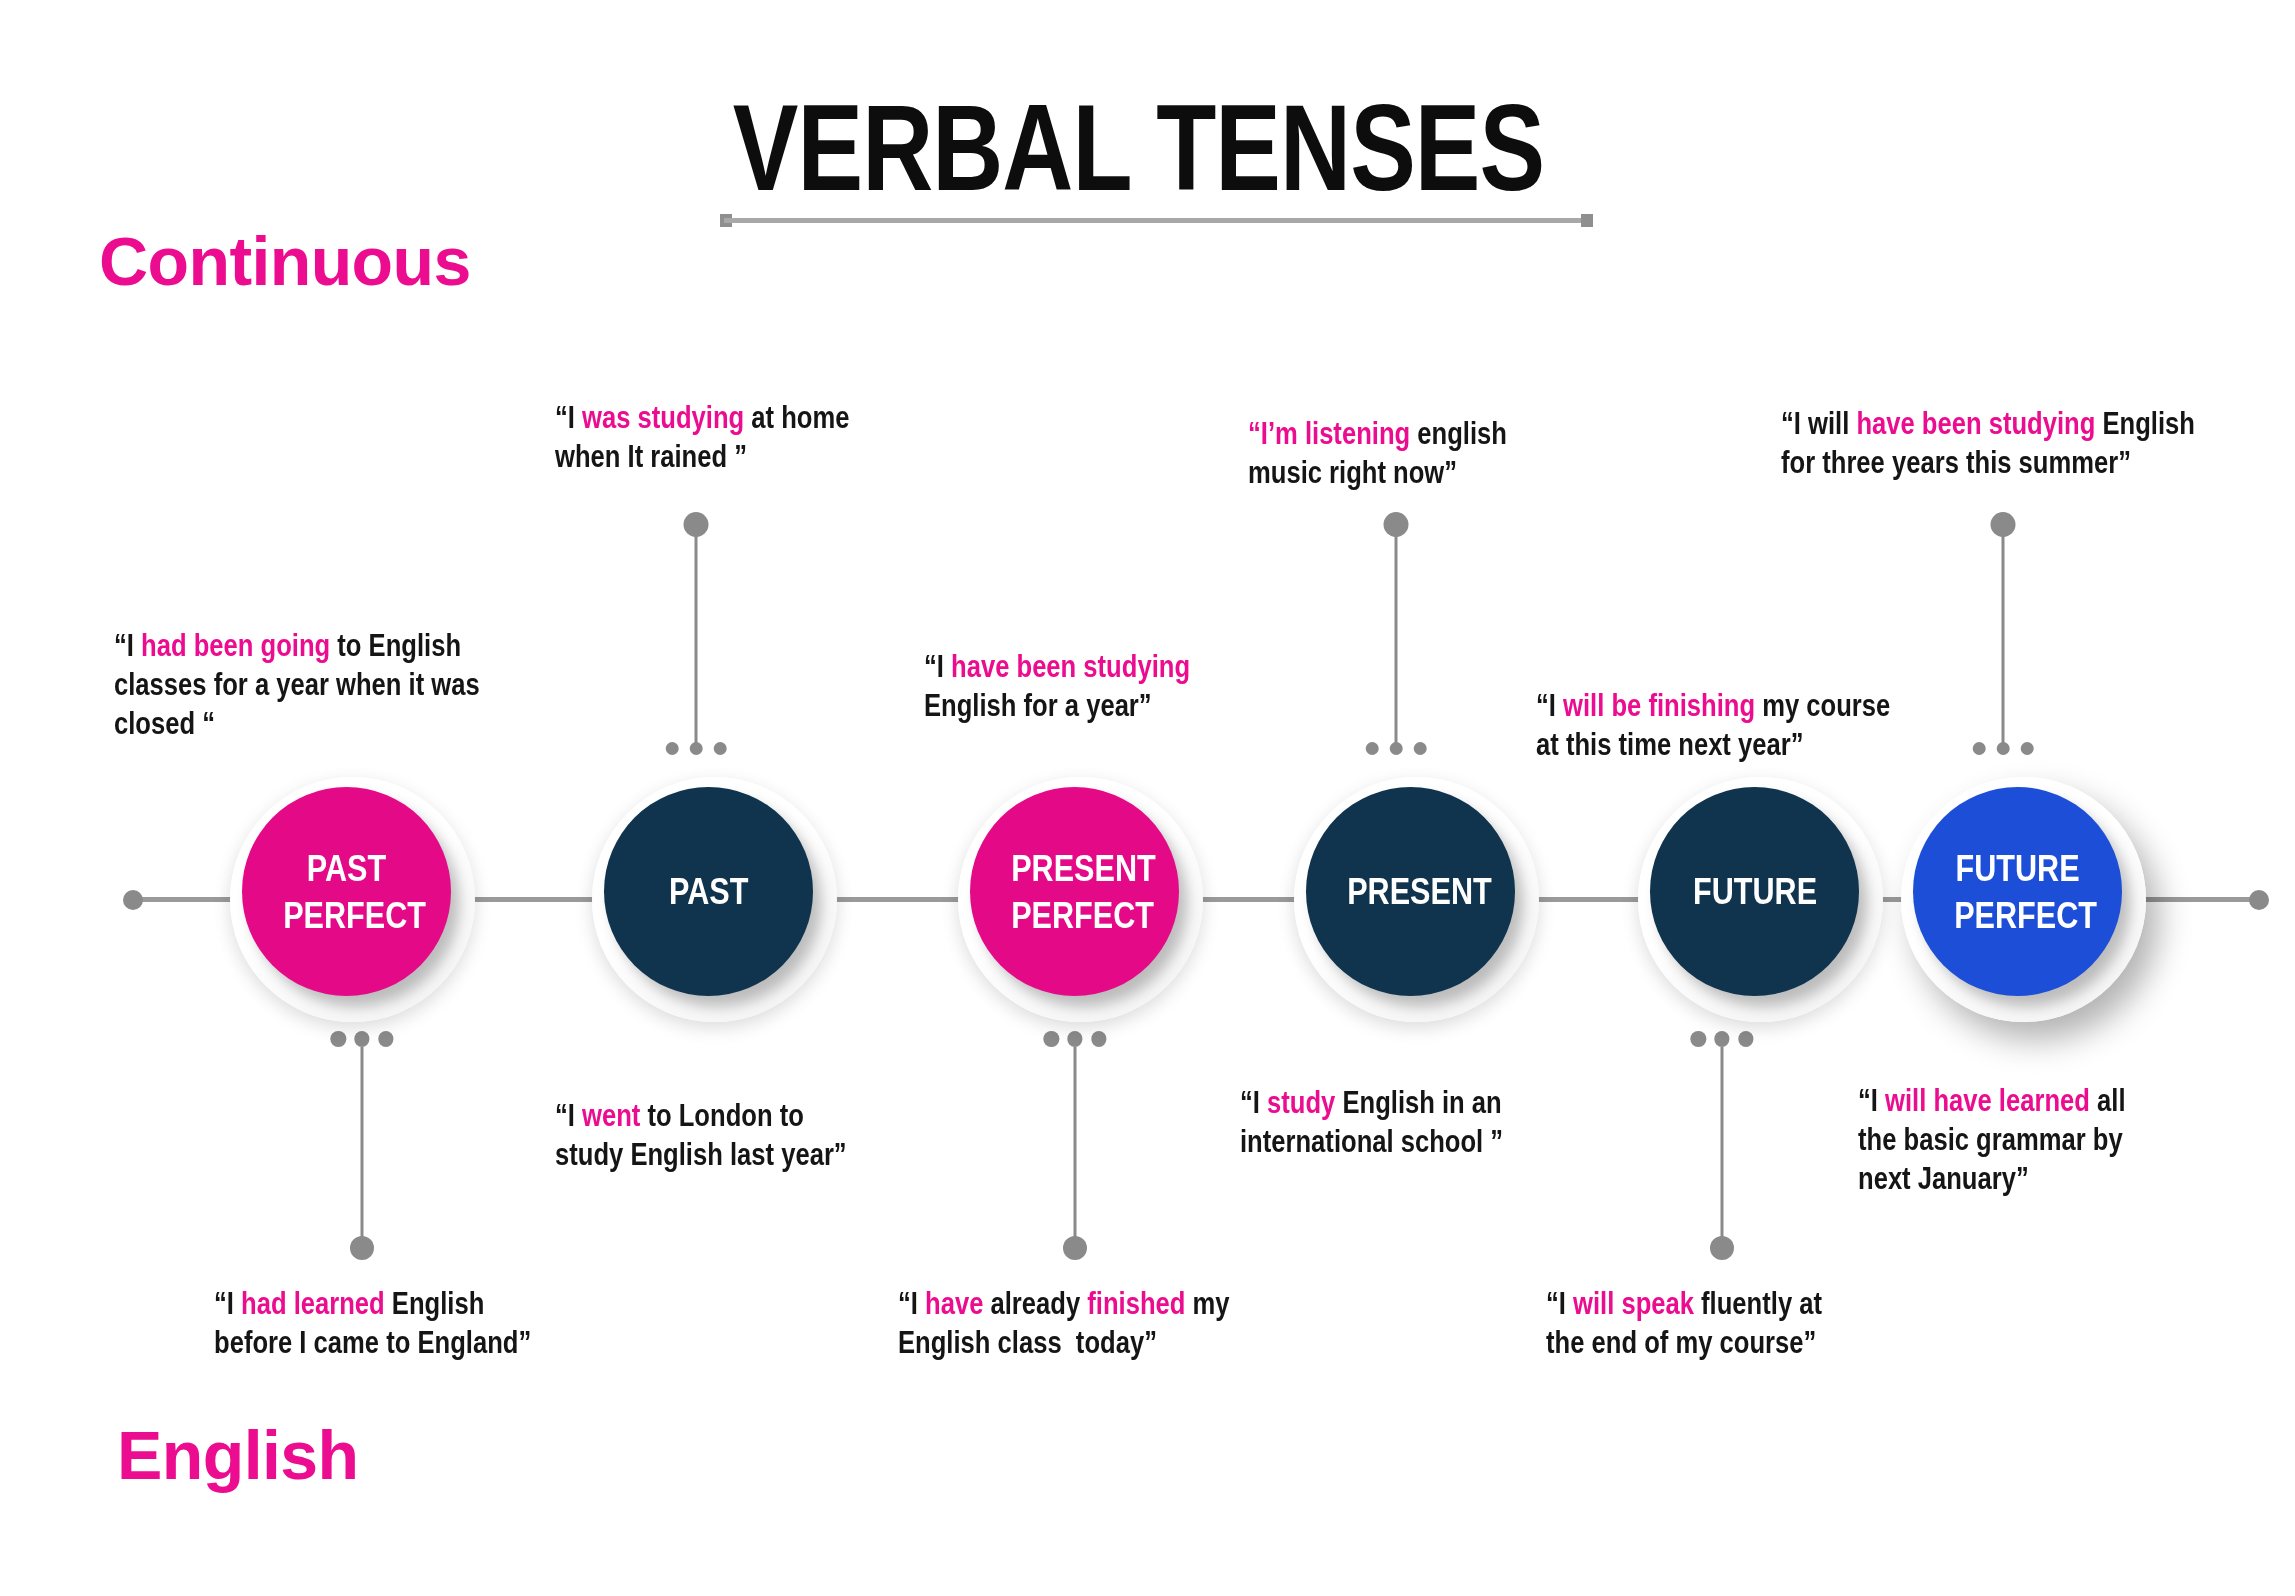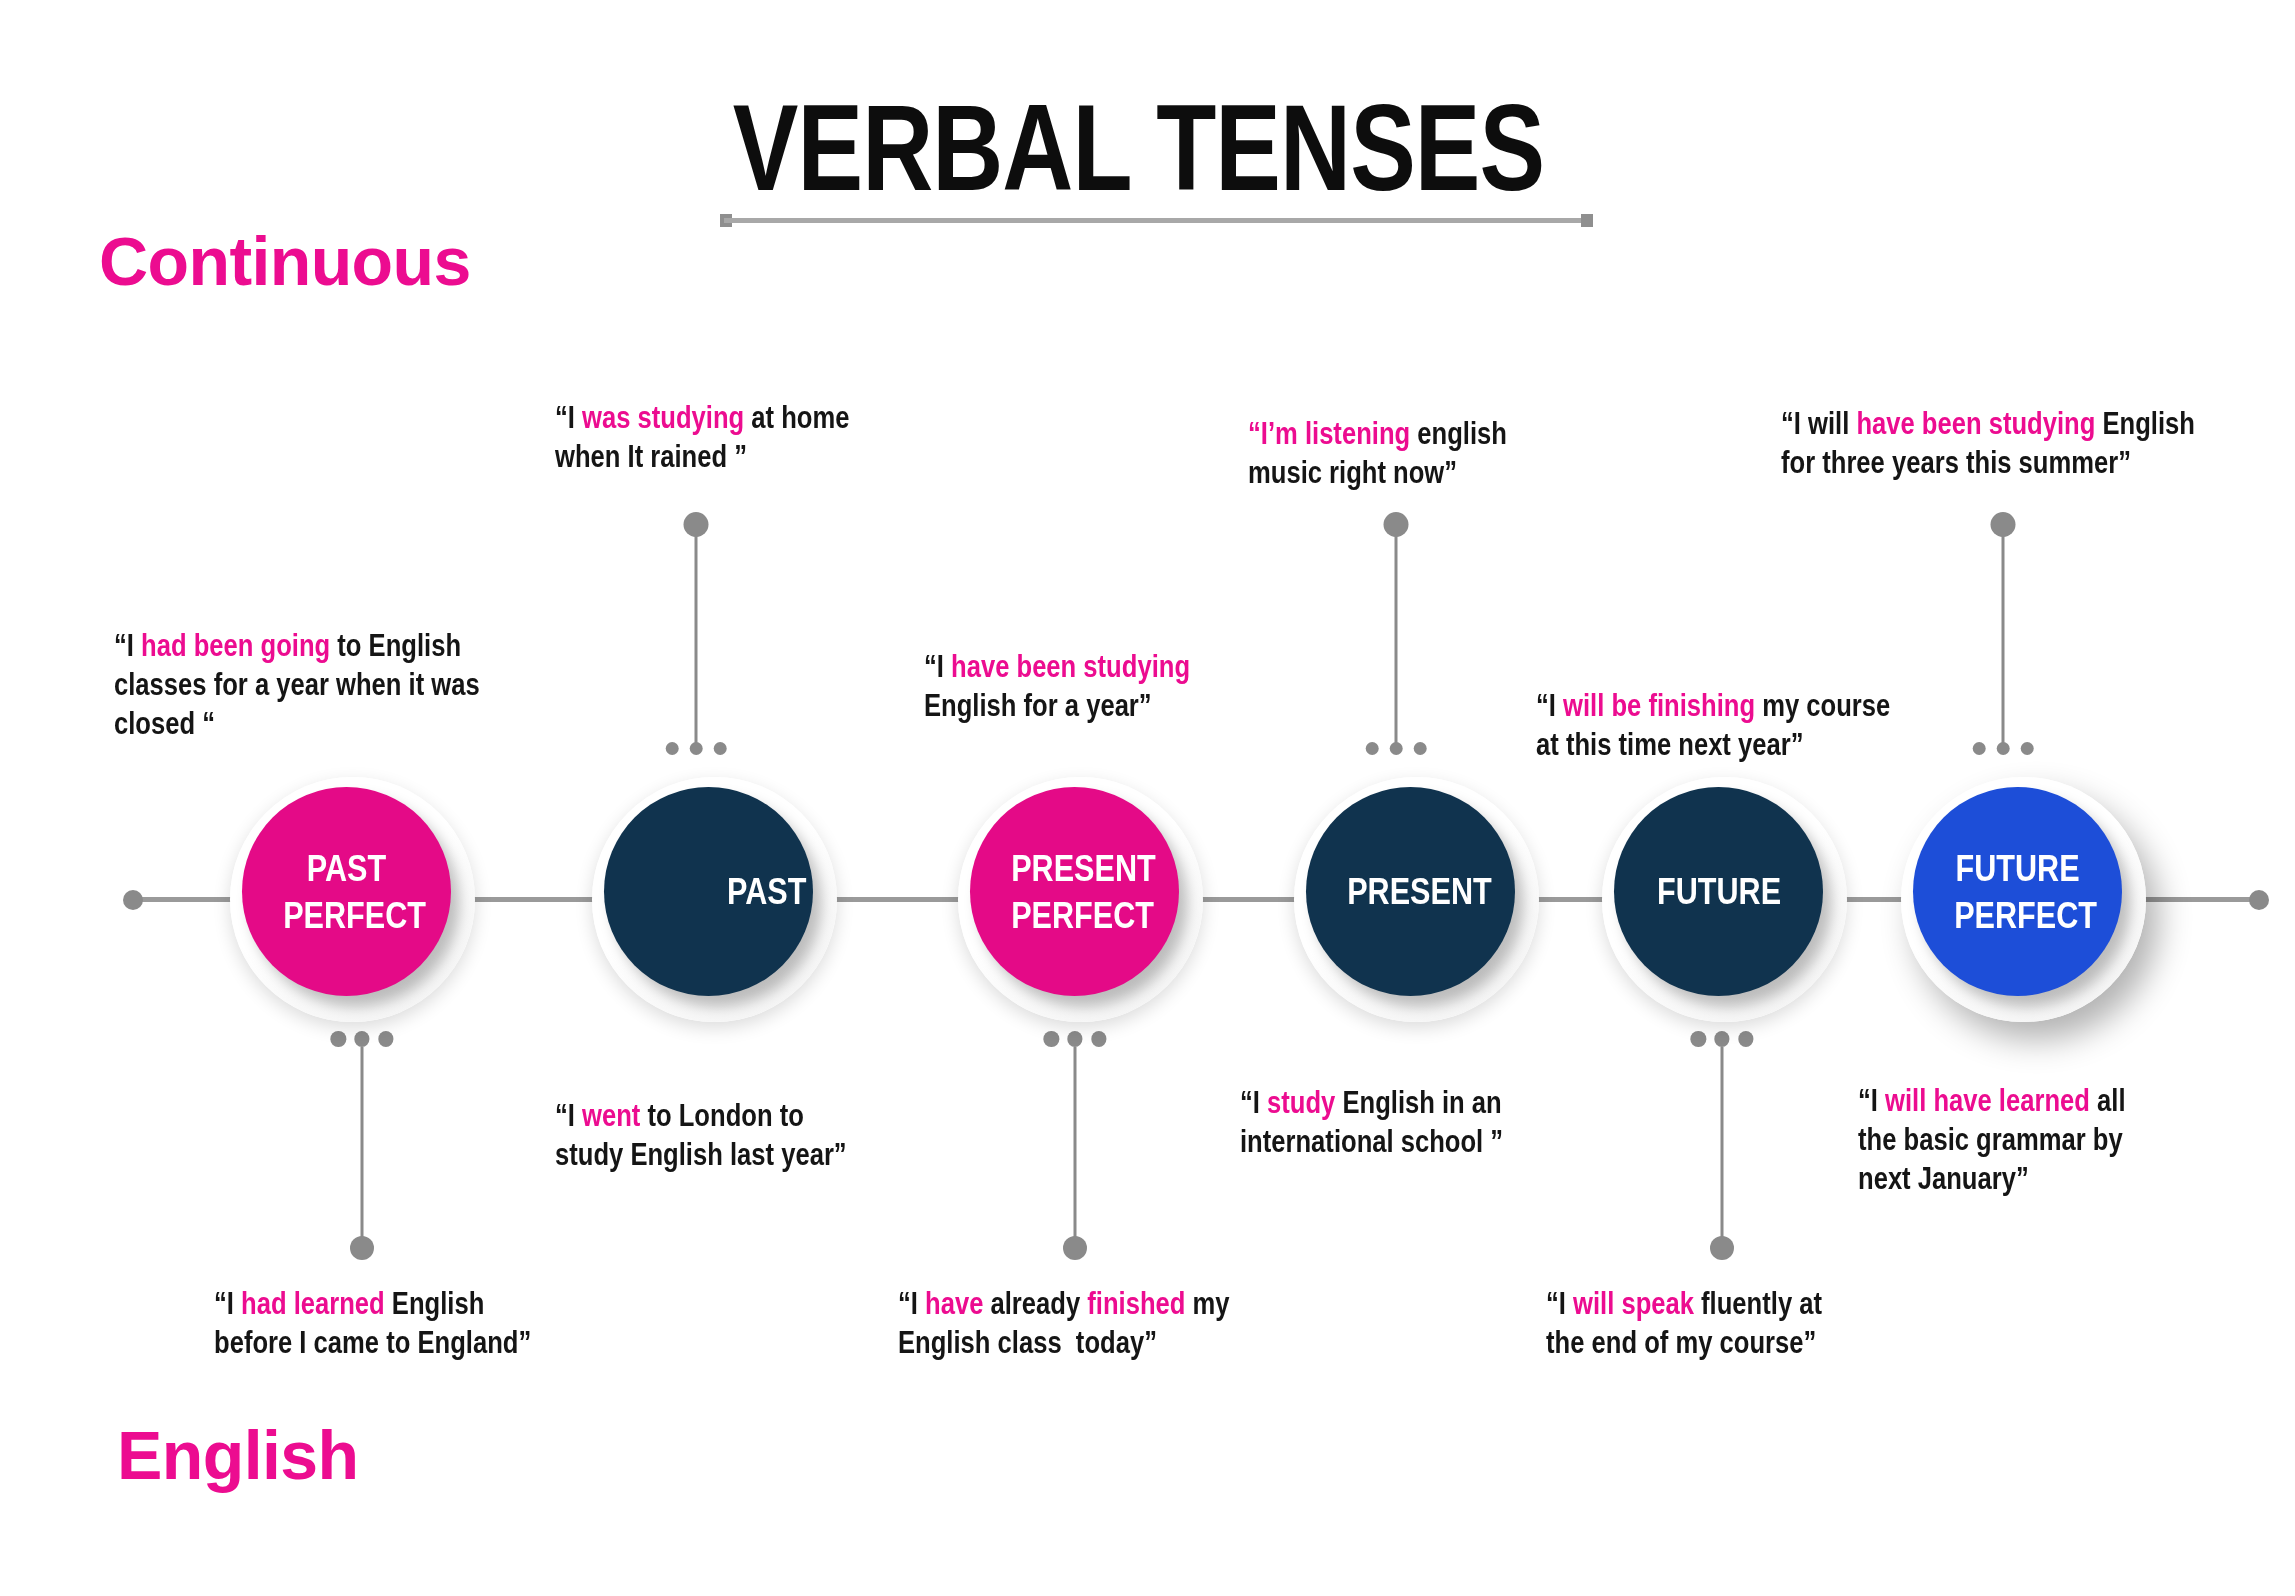--- a/index.html
+++ b/index.html
@@ -142,37 +142,37 @@
   </div>
 
   <div class="node" style="left:230px">
     <div class="ring"></div>
     <div class="disc" style="background: rgb(228, 10, 135);">
       <span class="disc-label">PAST PERFECT</span>
     </div>
   </div>
   <div class="node" style="left:592px">
     <div class="ring"></div>
-    <div class="disc" style="background: rgb(16, 51, 78); justify-content: flex-end;">
+    <div class="disc" style="background: rgb(16, 51, 78);">
       <span class="disc-label">PAST</span>
     </div>
   </div>
   <div class="node" style="left:1294px">
     <div class="ring"></div>
     <div class="disc" style="background: rgb(16, 51, 78);">
       <span class="disc-label">PRESENT</span>
     </div>
   </div>
   <div class="node" style="left:958px">
     <div class="ring"></div>
     <div class="disc" style="background: rgb(228, 10, 135);">
       <span class="disc-label">PRESENT PERFECT</span>
     </div>
   </div>
-  <div class="node" style="left:1602px">
+  <div class="node" style="left:1638px">
     <div class="ring"></div>
     <div class="disc" style="background: rgb(16, 51, 78);">
       <span class="disc-label">FUTURE</span>
     </div>
   </div>
   <div class="node heavy" style="left:1901px">
     <div class="ring"></div>
     <div class="disc" style="background: #1d4ed8;">
       <span class="disc-label">FUTURE PERFECT</span>
     </div>

